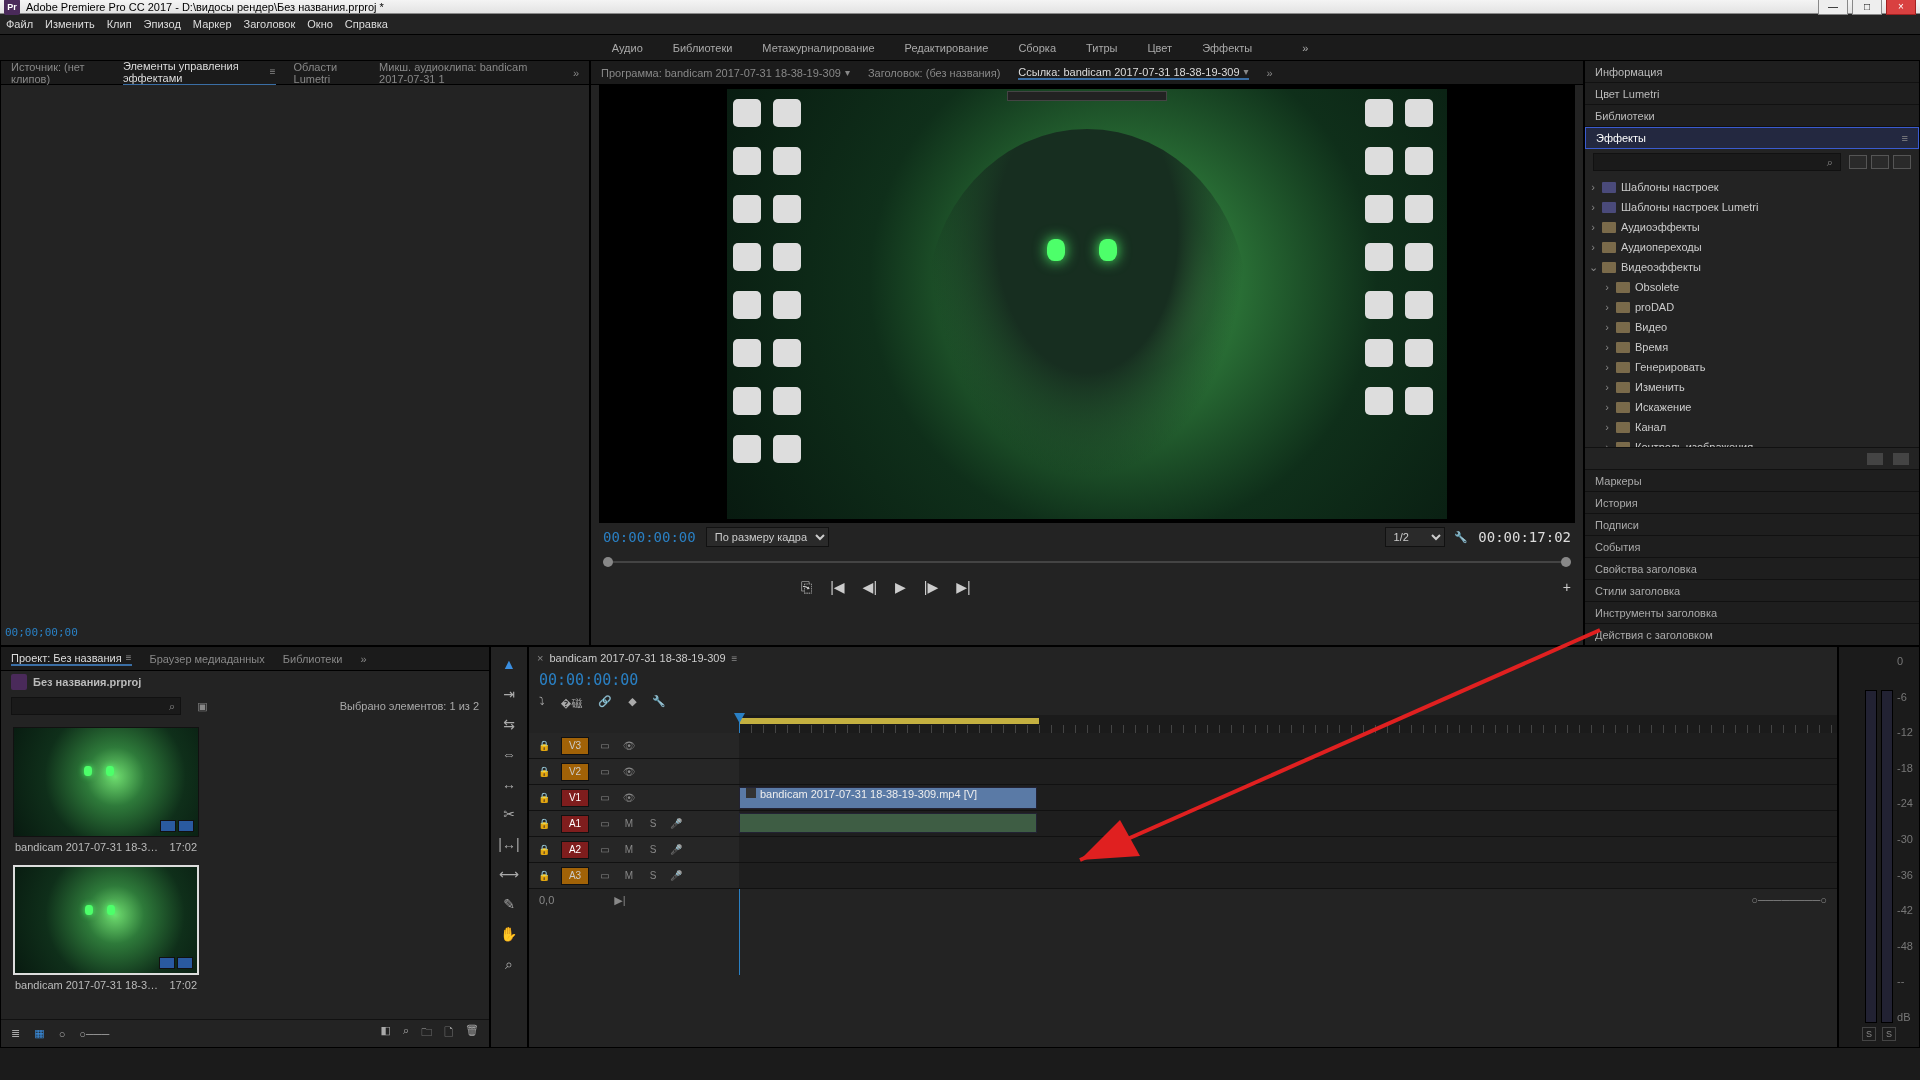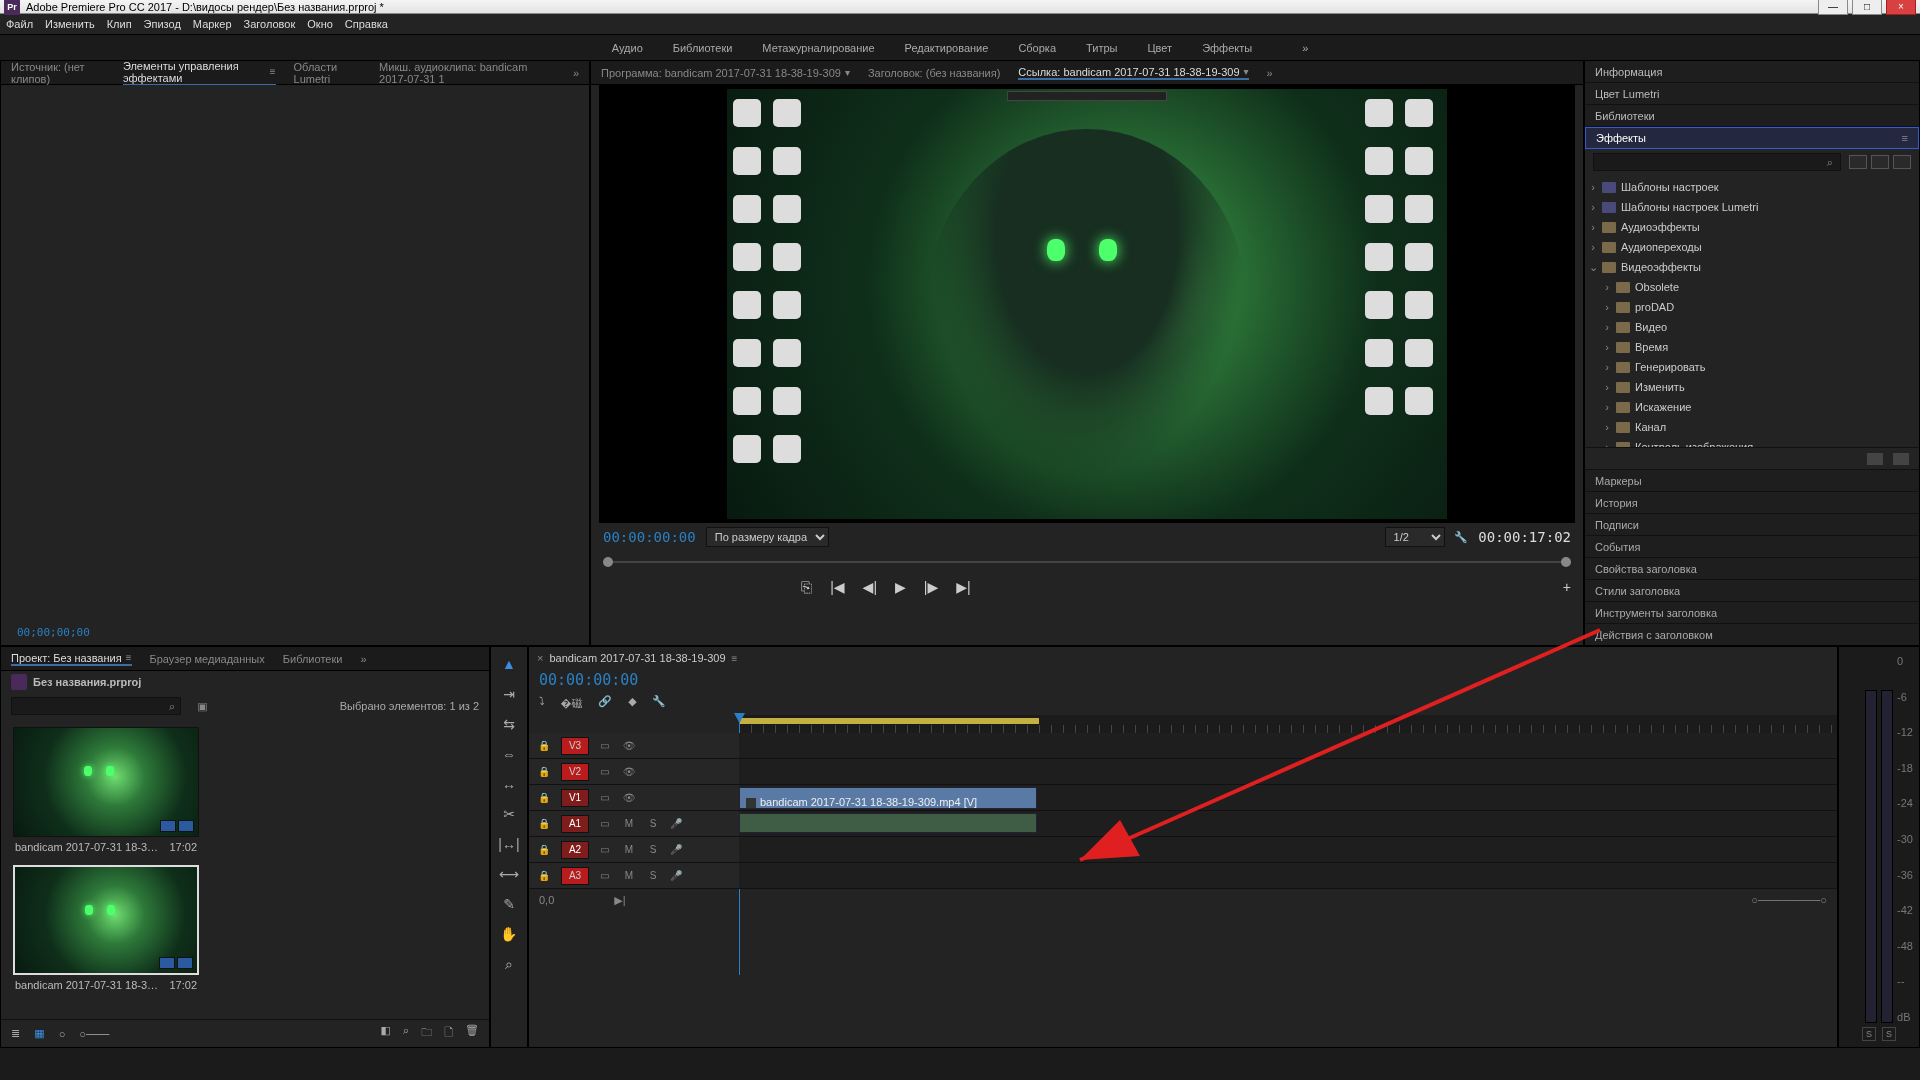--- a/index.html
+++ b/index.html
@@ -20,21 +20,21 @@
 .toprow{display:flex;height:586px;}
 .panel{background:#232323;border:1px solid #000;display:flex;flex-direction:column;}
 .panel-tabs{height:24px;display:flex;align-items:center;gap:18px;padding:0 10px;color:#888;font-size:11px;background:#1b1b1b;border-bottom:1px solid #000;}
 .panel-tabs .tab.active{color:#ddd;border-bottom:2px solid #3a6ea5;}
 .panel-tabs .tab{display:flex;align-items:center;gap:4px;}
 .panel-body{flex:1;background:#232323;}
 
 .leftp{width:590px;}
 .leftp .clipbar{height:20px;background:#303030;display:flex;align-items:center;padding:0 8px;color:#aaa;}
 .leftp .clipbar .arw{margin-left:auto;}
-.tc-small{color:#2a80c4;padding:6px 16px;font-family:monospace;}
+.tc-small{color:#2a80c4;padding:6px 4px;font-family:monospace;}
 
 .mon{flex:1;}
 .mon .screen{background:#000;height:438px;margin:0 8px;display:flex;align-items:center;justify-content:center;position:relative;overflow:hidden;}
 .mon .screen .desktop{width:720px;height:430px;background:radial-gradient(circle at 55% 45%,#6fdd6f 0%,#2e7a3a 20%,#0f2f1a 55%,#081a10 100%);position:relative;}
 .mon .screen .tbar{position:absolute;top:2px;left:50%;transform:translateX(-50%);width:160px;height:10px;background:#222;border:1px solid #444;}
 .mon .screen .dicons{position:absolute;top:10px;left:6px;display:grid;grid-template-columns:repeat(2,36px);grid-auto-rows:44px;gap:4px;}
 .mon .screen .dicons i,.mon .screen .ricons i{width:28px;height:28px;background:#ddd;border-radius:5px;display:block;}
 .mon .screen .ricons{position:absolute;top:10px;right:6px;display:grid;grid-template-columns:repeat(2,36px);grid-auto-rows:44px;gap:4px;}
 .mon .screen .hood{position:absolute;left:200px;top:40px;width:320px;height:350px;background:radial-gradient(ellipse at 50% 30%,#172e20 40%,transparent 70%);border-radius:50% 50% 40% 40%;}
 .mon .screen .eyes{position:absolute;left:320px;top:150px;display:flex;gap:34px;}
@@ -99,24 +99,24 @@
 .timeline .ticons{display:flex;gap:16px;padding:4px 10px;color:#aaa;}
 .timeline .ruler{height:18px;margin-left:210px;position:relative;background:#1b1b1b;}
 .timeline .ruler .zone{position:absolute;top:3px;left:0;width:300px;height:6px;background:#c4b040;}
 .timeline .ruler .marks{position:absolute;top:10px;left:0;right:0;height:8px;background:repeating-linear-gradient(90deg,#444 0 1px,transparent 1px 12px);}
 .timeline .ruler .play{position:absolute;left:0;top:0;width:1px;height:260px;background:#2a80c4;}
 .timeline .ruler .play::before{content:"";position:absolute;top:-2px;left:-5px;width:11px;height:10px;background:#2a80c4;clip-path:polygon(0 0,100% 0,50% 100%);}
 .timeline .tracks{position:relative;}
 .timeline .track{display:flex;height:26px;border-bottom:1px solid #111;}
 .timeline .thead{width:210px;display:flex;align-items:center;gap:8px;padding:0 8px;background:#262626;}
 .timeline .thead .lk,.timeline .thead .tg,.timeline .thead .mu,.timeline .thead .so,.timeline .thead .mic{width:16px;height:16px;display:flex;align-items:center;justify-content:center;color:#888;font-size:10px;}
-.timeline .thead .lbl{width:28px;height:18px;background:#b91c1c;display:flex;align-items:center;justify-content:center;color:#ccc;font-size:10px;border:1px solid #111;}
+.timeline .thead .lbl{width:28px;height:18px;background:#a16207;display:flex;align-items:center;justify-content:center;color:#ccc;font-size:10px;border:1px solid #111;}
 .timeline .thead .lbl.on{background:#7f1d1d;color:#fff;}
 .timeline .tbody{flex:1;position:relative;background:#1e1e1e;}
-.timeline .clip{position:absolute;left:0;top:2px;height:22px;background:#5a7aa6;border:1px solid #223;color:#eee;padding:0 6px;display:flex;align-items:flex-end;gap:4px;font-size:11px;overflow:hidden;}
+.timeline .clip{position:absolute;left:0;top:2px;height:22px;background:#5a7aa6;border:1px solid #223;color:#eee;padding:0 6px;display:flex;align-items:flex-start;gap:4px;font-size:11px;overflow:hidden;}
 .timeline .clip.aud{background:#3e5d44;}
 .timeline .clip .fx{width:10px;height:10px;background:#333;}
 .timeline .tfooter{height:22px;display:flex;align-items:center;padding:0 10px;color:#888;}
 .timeline .tfooter .zoom{margin-left:auto;}
 
 .meters{width:82px;background:#1b1b1b;border:1px solid #000;position:relative;padding:6px;display:flex;flex-direction:column;}
 .meters .bar-area{flex:1;display:flex;gap:4px;justify-content:center;align-items:flex-end;}
 .meters .bar{width:12px;height:90%;background:linear-gradient(#223 0%,#223 100%);border:1px solid #000;}
 .meters .ticks{position:absolute;right:6px;top:8px;bottom:24px;display:flex;flex-direction:column;justify-content:space-between;color:#777;font-size:9px;}
 .meters .solo{display:flex;gap:6px;justify-content:center;padding-top:4px;}

